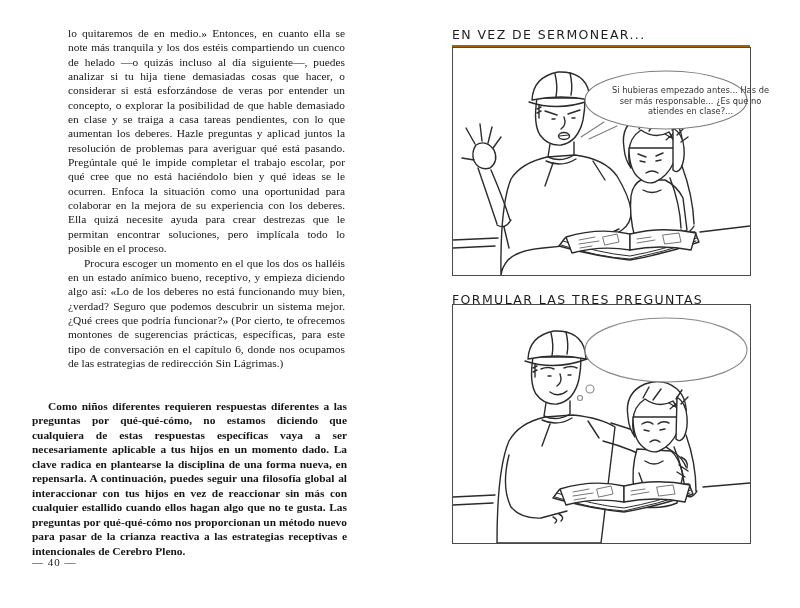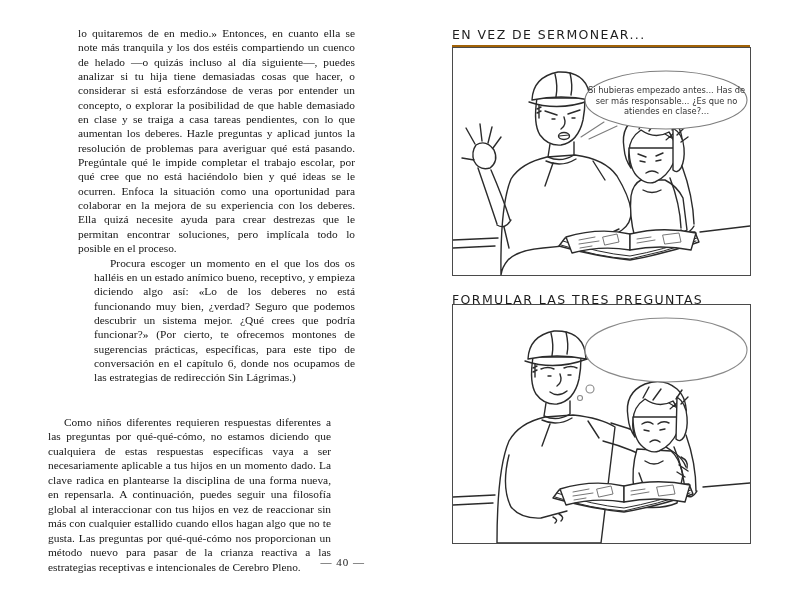--- a/index.html
+++ b/index.html
@@ -7,28 +7,28 @@
     width:800px;height:608px;position:relative;overflow:hidden;
     background:#ffffff;
     font-family:"Liberation Serif", serif;
   }
   .spread{position:absolute;inset:0;background:#fff;}
   
   .textblock{
     position:absolute;color:#151515;text-align:justify;
     font-family:"Liberation Serif", serif;
   }
-  .block-indented{left:78px;top:26px;width:277px;font-size:11.4px;line-height:14.35px;}
+  .block-indented{left:68px;top:26px;width:277px;font-size:11.4px;line-height:14.35px;}
   .block-indented p{margin:0;}
   .block-indented p.cont{text-indent:0;}
-  .block-indented p.ind{text-indent:16px;margin-left:16px;}
+  .block-indented p.ind{text-indent:16px;}
   .block-wide{left:32px;top:399px;width:315px;font-size:11.4px;line-height:14.45px;}
-  .block-wide p{margin:16px;text-indent:16px;}
+  .block-wide p{margin:0;text-indent:16px;font-weight:bold;}
   .pagenum{
-    position:absolute;left:32px;top:556px;width:333px;text-align:right;
+    position:absolute;left:32px;top:556px;width:333px;text-align:left;
     font-size:11px;color:#222;letter-spacing:1px;
   }
   
   .panel-header{
     position:absolute;left:452px;width:298px;
     font-family:"DejaVu Sans", sans-serif;
     font-size:12.5px;letter-spacing:1.4px;color:#1e1e1e;font-weight:500;
     border-bottom:5px solid #a16207;padding-bottom:3px;
     white-space:nowrap;
   }
@@ -39,21 +39,21 @@
     border:1px solid #4a4a4a;background:#fff;
   }
   .panel-1{top:47px;height:227px;}
   .panel-2{top:304px;height:238px;}
   .panel svg{position:absolute;left:0;top:0;width:100%;height:100%;}
   .bubble-text{
     position:absolute;display:flex;align-items:center;justify-content:center;
     text-align:center;font-family:"DejaVu Sans", sans-serif;
     font-size:8.3px;line-height:10.6px;color:#333;
   }
-  .bubble-text-1{left:133px;top:25px;width:161px;height:56px;}
+  .bubble-text-1{left:133px;top:25px;width:161px;height:56px;padding-left:24px;}
   .bubble-text-2{left:133px;top:13px;width:161px;height:64px;}
 </style>
 </head>
 <body>
 
 <div class="spread">
 
   <div>
     <div class="textblock block-indented">
       <p class="cont">lo quitaremos de en medio.» Entonces, en cuanto ella se note más tranquila y los dos estéis compartiendo un cuenco de helado —o quizás incluso al día siguiente—, puedes analizar si tu hija tiene demasiadas cosas que hacer, o considerar si está esforzándose de veras por entender un concepto, o explorar la posibilidad de que hable demasiado en clase y se traiga a casa tareas pendientes, con lo que aumentan los deberes. Hazle preguntas y aplicad juntos la resolución de problemas para averiguar qué está pasando. Pregúntale qué le impide completar el trabajo escolar, por qué cree que no está haciéndolo bien y qué ideas se le ocurren. Enfoca la situación como una oportunidad para colaborar en la mejora de su experiencia con los deberes. Ella quizá necesite ayuda para crear destrezas que le permitan encontrar soluciones, pero implícala todo lo posible en el proceso.</p>

